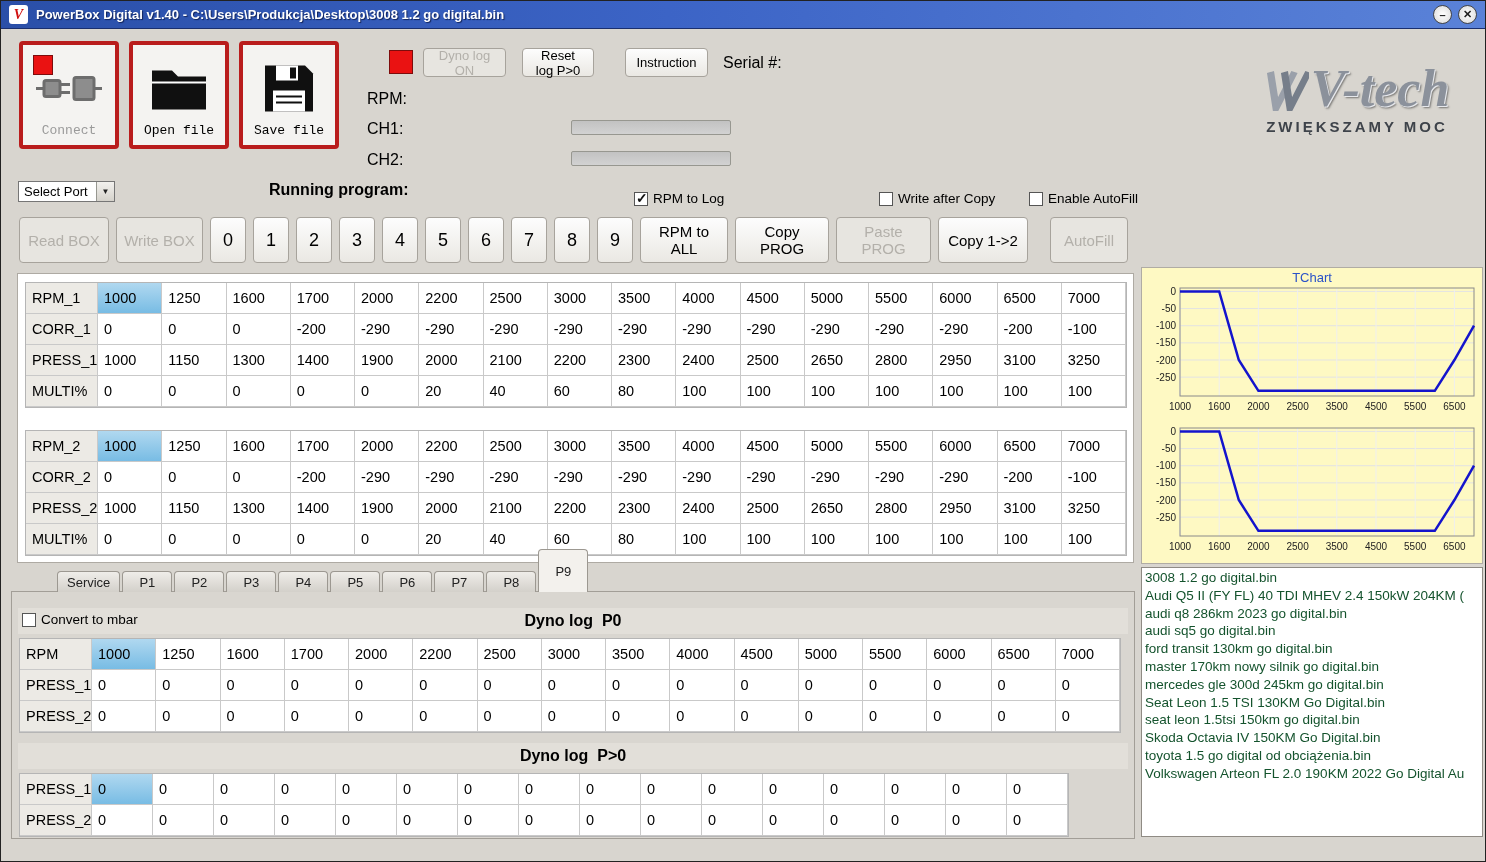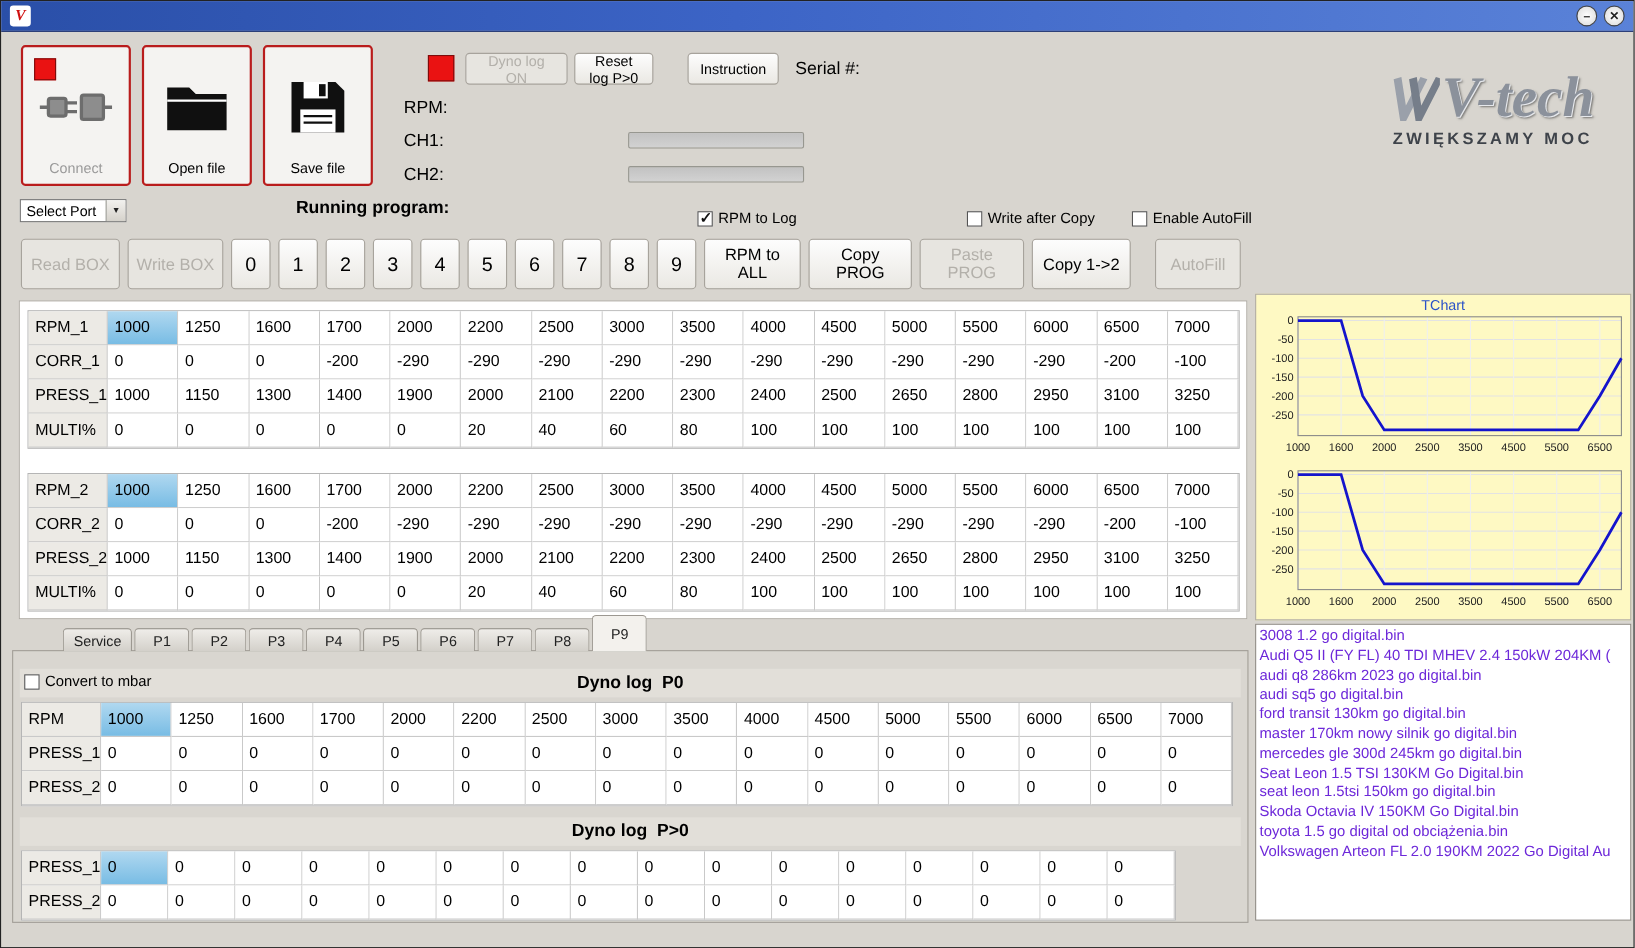--- a/index.html
+++ b/index.html
@@ -5,21 +5,21 @@
   html,body{margin:0;padding:0;background:#666;font-family:"Liberation Sans",sans-serif;}
   .window{position:relative;width:1486px;height:862px;background:#d8d5cf;border:1px solid #222;box-sizing:border-box;overflow:hidden;}
   
   .titlebar{position:absolute;left:0;top:0;right:0;height:28px;background:linear-gradient(90deg,#2a4fa8,#3c64c6 45%,#5a82d8);display:flex;align-items:center;padding:0 8px;gap:8px;box-sizing:border-box;border-bottom:1px solid #1a2f6e;}
   .app-icon{width:19px;height:19px;background:#fff;border-radius:3px;display:flex;align-items:center;justify-content:center;font:italic bold 14px "Liberation Serif",serif;color:#d01010;flex:none;}
   .title{color:#fff;font-size:13px;font-weight:bold;text-shadow:1px 1px 1px #11235a;white-space:nowrap;}
   .winbtns{margin-left:auto;display:flex;gap:6px;}
   .winbtn{width:19px;height:19px;border-radius:50%;background:radial-gradient(#ffffff,#d8d8d8);border:1px solid #444;color:#222;font-size:11px;font-weight:bold;display:flex;align-items:center;justify-content:center;cursor:pointer;box-sizing:border-box;}
   .main{position:absolute;left:0;top:28px;right:0;bottom:0;}
   
-  .bigbtn{position:absolute;width:100px;height:128px;background:#f4f3f1;border:2px solid #b91c1c;border-radius:4px;box-sizing:border-box;cursor:pointer;}
+  .bigbtn{position:absolute;width:100px;height:108px;background:#f4f3f1;border:4px solid #b91c1c;border-radius:4px;box-sizing:border-box;cursor:pointer;font-family:Liberation Mono, monospace;}
   .bigbtn .blabel{position:absolute;bottom:7px;left:0;right:0;text-align:center;font-size:13px;color:#000;}
   .bigbtn .blabel.dim{color:#9a9a9a;}
   .bigbtn .bicon{position:absolute;left:50%;top:46%;transform:translate(-50%,-50%);}
   .ind{position:absolute;background:#ea1212;border:1px solid #7d0c0c;box-sizing:border-box;}
   
   .btn{background:linear-gradient(#fdfdfd,#eae8e3);border:1px solid #a7a39c;border-radius:4px;color:#000;display:flex;align-items:center;justify-content:center;cursor:pointer;box-sizing:border-box;font-family:inherit;}
   .btn.disabled{color:#b3b0aa;background:#e7e5e0;cursor:default;}
   .tb{position:absolute;height:29px;font-size:13px;padding:0 10px;}
   
   .stat{position:absolute;font-size:16px;color:#000;}
@@ -47,40 +47,41 @@
   .grid-panel{position:absolute;left:16px;top:272px;width:1117px;height:290px;background:#fff;border:1px solid #aeaaa3;box-sizing:border-box;}
   .grid{display:grid;grid-auto-rows:31px;border:1px solid #b5b5b5;position:absolute;background:#fff;}
   .w16{grid-template-columns:72px repeat(16,64.25px);}
   .narrow{grid-template-columns:72px repeat(16,61px);}
   .tlabel{background:#eceae5;border-right:1px solid #c9c9c9;border-bottom:1px solid #c9c9c9;font-size:14.5px;line-height:30px;padding-left:6px;box-sizing:border-box;white-space:nowrap;overflow:hidden;}
   .tcell{background:#fff;border-right:1px solid #c9c9c9;border-bottom:1px solid #c9c9c9;font-size:14.5px;line-height:30px;padding-left:6px;box-sizing:border-box;white-space:nowrap;overflow:hidden;cursor:cell;}
   .tcell.hl{background:linear-gradient(#b0d8f0,#78bce4);}
   
   .tabs{position:absolute;left:16px;top:566px;height:25px;display:flex;align-items:flex-end;z-index:2;padding-left:40px;}
   .tab{height:21px;min-width:50px;padding:0 9px;background:linear-gradient(#efede9,#d3d0ca);border:1px solid #9c9891;border-bottom:none;border-radius:4px 4px 0 0;margin-right:2px;display:flex;align-items:center;justify-content:center;font-size:13px;color:#222;cursor:pointer;box-sizing:border-box;}
-  .tab.active{height:33px;background:#f3f1ed;position:relative;z-index:3;}
+  .tab.active{height:43px;background:#f3f1ed;position:relative;z-index:3;}
   
   .content-panel{position:absolute;left:10px;top:590px;width:1124px;height:248px;background:#d9d6d0;border:1px solid #a29e97;box-sizing:border-box;}
   .section-bar{position:absolute;left:6px;right:6px;height:26px;background:#e2dfd9;display:flex;align-items:center;justify-content:center;font-size:16px;font-weight:bold;white-space:pre;}
   
   .chart-panel{position:absolute;left:1140px;top:266px;width:342px;height:297px;background:#fef9c3;border:1px solid #b0aca4;box-sizing:border-box;}
   .chart-title{position:absolute;top:2px;left:0;right:0;text-align:center;font-size:13px;color:#2a52c8;}
   .chart{position:absolute;left:2px;}
   .files-panel{position:absolute;left:1140px;top:566px;width:342px;height:270px;background:#fff;border:1px solid #8f8b84;box-sizing:border-box;overflow:hidden;padding:1px 0;}
-  .file-item{font-size:13.5px;line-height:17.8px;padding:0 3px;white-space:nowrap;overflow:hidden;cursor:pointer;color:#6d28d9;}
+  .file-item{font-size:13.5px;line-height:17.8px;padding:0 3px;white-space:nowrap;overflow:hidden;cursor:pointer;color:#14532d;}
 </style>
 </head>
 <body>
 
 <div class="window">
 
   <div class="titlebar">
     <div class="app-icon">
         <span>V</span>
       </div>
+    <div class="title">PowerBox Digital v1.40 - C:\Users\Produkcja\Desktop\3008 1.2 go digital.bin</div>
     <div class="winbtns">
       <div class="winbtn">–</div>
       <div class="winbtn">✕</div>
     </div>
   </div>
 
   <div class="main">
 
     <div class="bigbtn" style="left:18px;top:12px;">
       <div class="ind" style="left:10px;top:10px;width:20px;height:20px;"></div>
@@ -117,21 +118,21 @@
           <rect x="27" y="4" width="6" height="11" fill="#101010"></rect>
           <rect x="10" y="27" width="32" height="21" fill="#ffffff"></rect>
           <line x1="13" y1="33" x2="39" y2="33" stroke="#101010" stroke-width="2"></line>
           <line x1="13" y1="39" x2="39" y2="39" stroke="#101010" stroke-width="2"></line>
         </svg>
       </span>
       <div class="blabel">Save file</div>
     </div>
 
     <div class="ind" style="left:388px;top:21px;width:24px;height:24px;"></div>
-    <button class="btn tb disabled" style="left:422px;top:19px;width:93px;">Dyno log ON</button>
+    <button class="btn tb disabled" style="left:422px;top:19px;width:83px;">Dyno log ON</button>
     <button class="btn tb" style="left:521px;top:19px;width:72px;">Reset log P&gt;0</button>
     <button class="btn tb" style="left:624px;top:19px;width:83px;">Instruction</button>
     <div class="stat" style="left:722px;top:25px;">Serial #:</div>
 
     <div class="stat" style="left:366px;top:61px;">RPM:</div>
     <div class="stat" style="left:366px;top:91px;">CH1:</div>
     <div class="stat" style="left:366px;top:122px;">CH2:</div>
     <div class="pbar" style="left:570px;top:91px;"></div>
     <div class="pbar" style="left:570px;top:122px;"></div>
 

